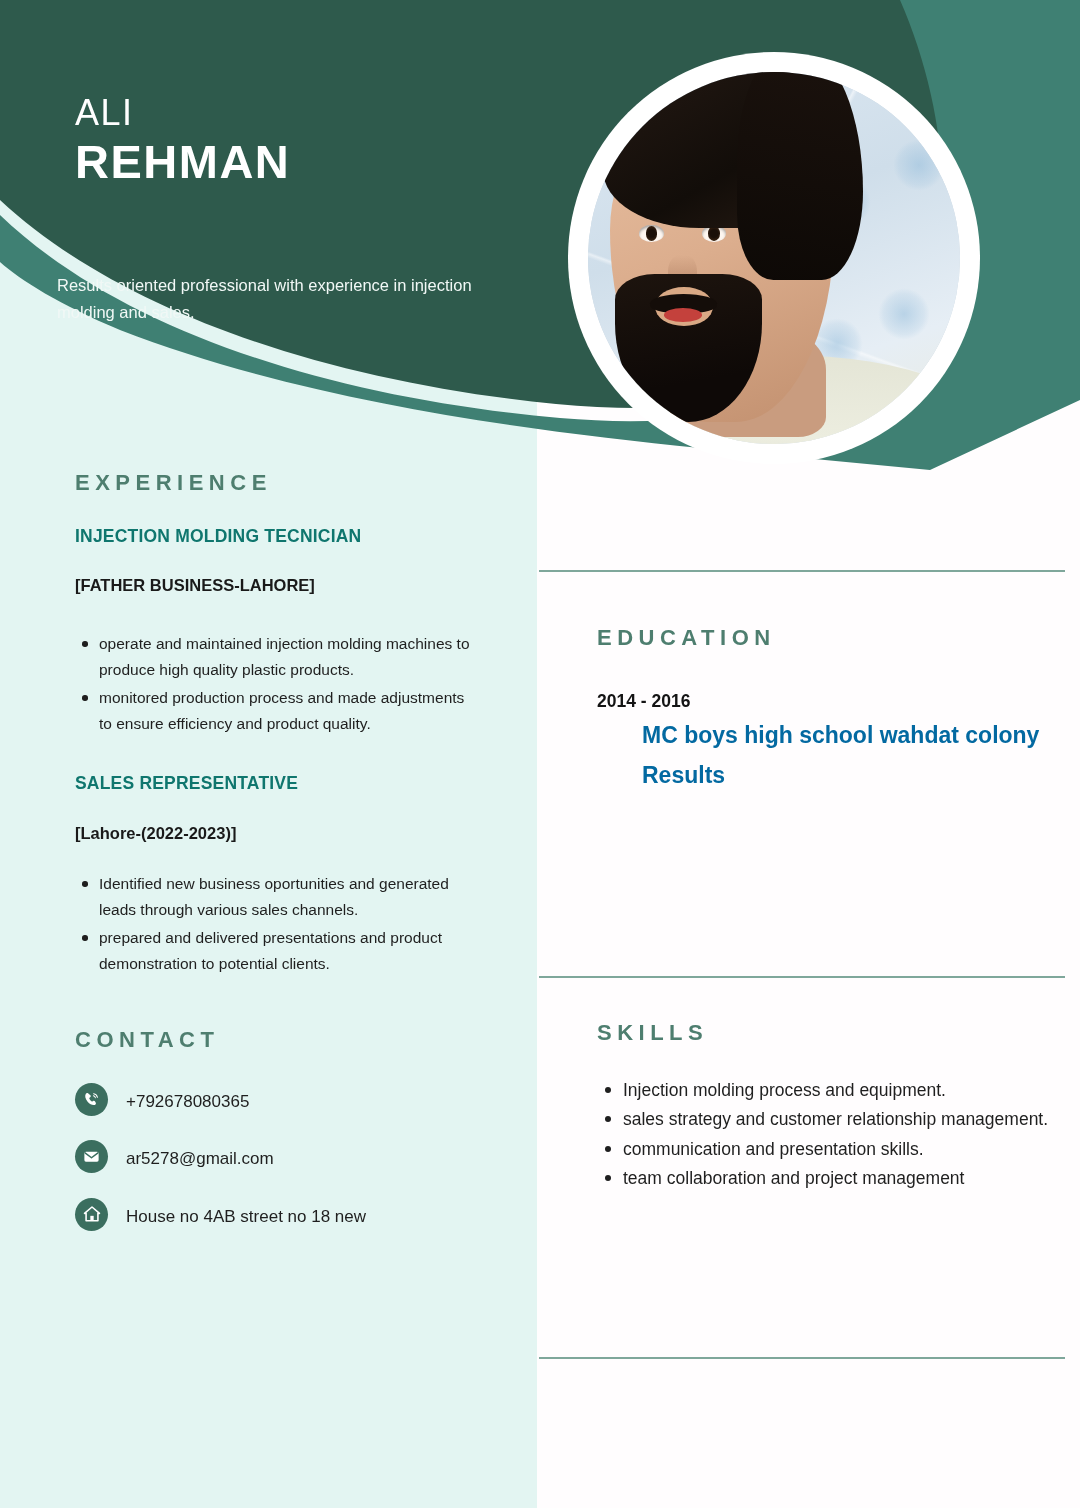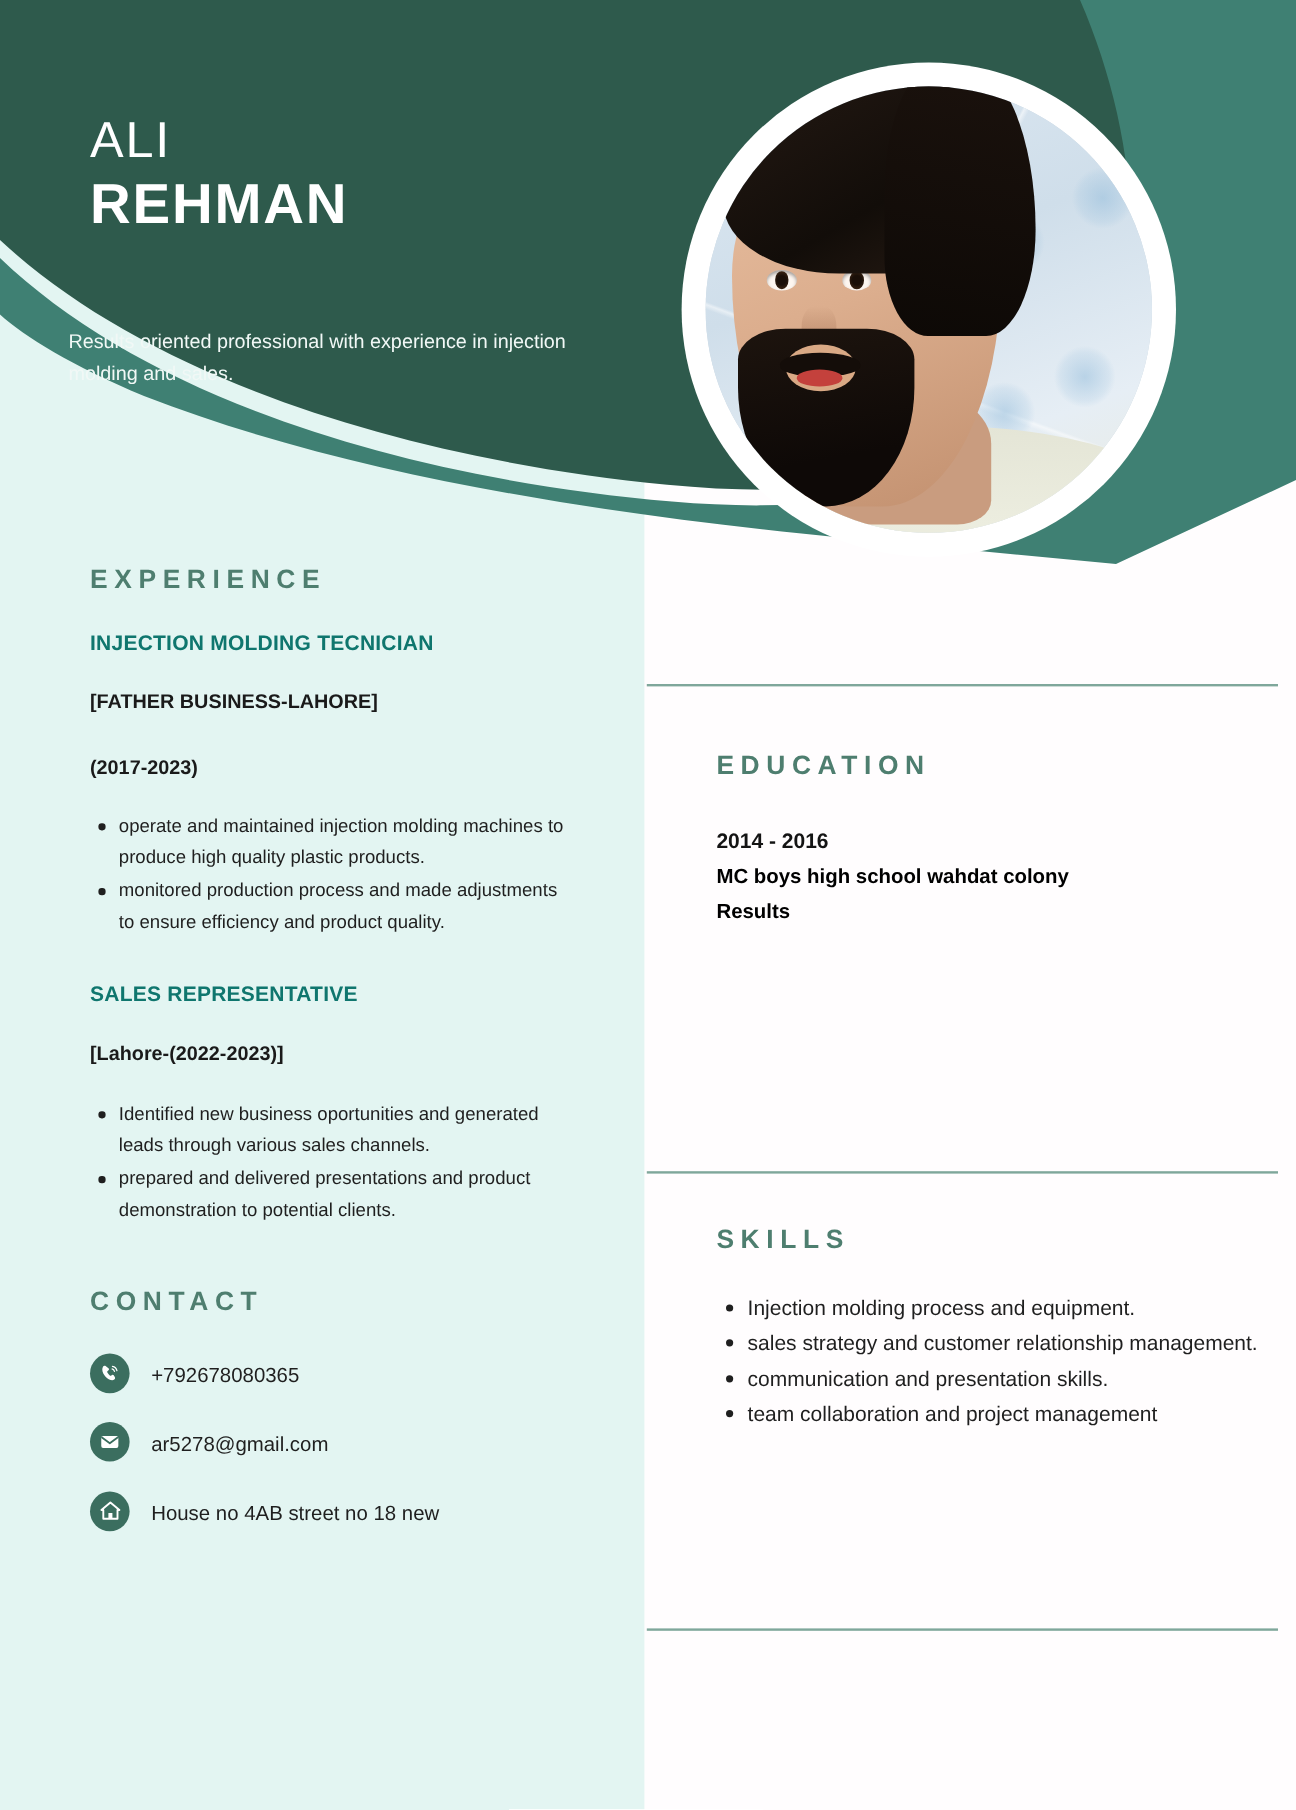--- a/index.html
+++ b/index.html
@@ -188,21 +188,21 @@
   }
 
   
   .name-block {
     position: absolute;
     left: 75px;
     top: 92px;
     z-index: 6;
   }
   .name-first {
-    font-size: 42px;
+    font-size: 36px;
     font-weight: 300;
     color: #FFFFFF;
     letter-spacing: 1.5px;
     line-height: 1.18;
   }
   .name-last {
     font-size: 47px;
     font-weight: 700;
     color: #FFFFFF;
     letter-spacing: 1.5px;
@@ -296,24 +296,25 @@
     height: 0;
     border-top: 2px solid #7FA79B;
   }
   .edu-date {
     font-size: 17.5px;
     font-weight: 700;
     color: #141414;
     line-height: 1.72;
   }
   .edu-school {
-    font-size: 17px;
-    font-weight: 700;
-    color: #000000;
+    font-size: 23px;
+    font-weight: 700;
+    color: #0369a1;
     line-height: 1.72;
+    margin-left: 45px;
   }
   ul.skills {
     margin: 0;
     padding: 0 0 0 26px;
     list-style: none;
   }
   ul.skills li {
     position: relative;
     font-size: 17.5px;
     line-height: 1.62;
@@ -395,21 +396,20 @@
     </div>
   </div>
 
   <div class="left-content">
 
     <div class="section-heading" style="margin-bottom:30px;">EXPERIENCE</div>
 
     <div>
       <div class="exp-title" style="margin-bottom:29px;">INJECTION MOLDING TECNICIAN</div>
       <div class="exp-sub" style="margin-bottom:36px;">[FATHER BUSINESS-LAHORE]</div>
-      <div class="exp-sub" style="margin-bottom:26px;">(2017-2023)</div>
       <ul class="bullets">
         <li>operate and maintained injection molding machines to produce high quality plastic products.</li>
         <li>monitored production process and made adjustments to ensure efficiency and product quality.</li>
       </ul>
     </div>
 
     <div style="margin-top:36px;">
       <div class="exp-title" style="margin-bottom:30px;">SALES REPRESENTATIVE</div>
       <div class="exp-sub" style="margin-bottom:28px;">[Lahore-(2022-2023)]</div>
       <ul class="bullets">

